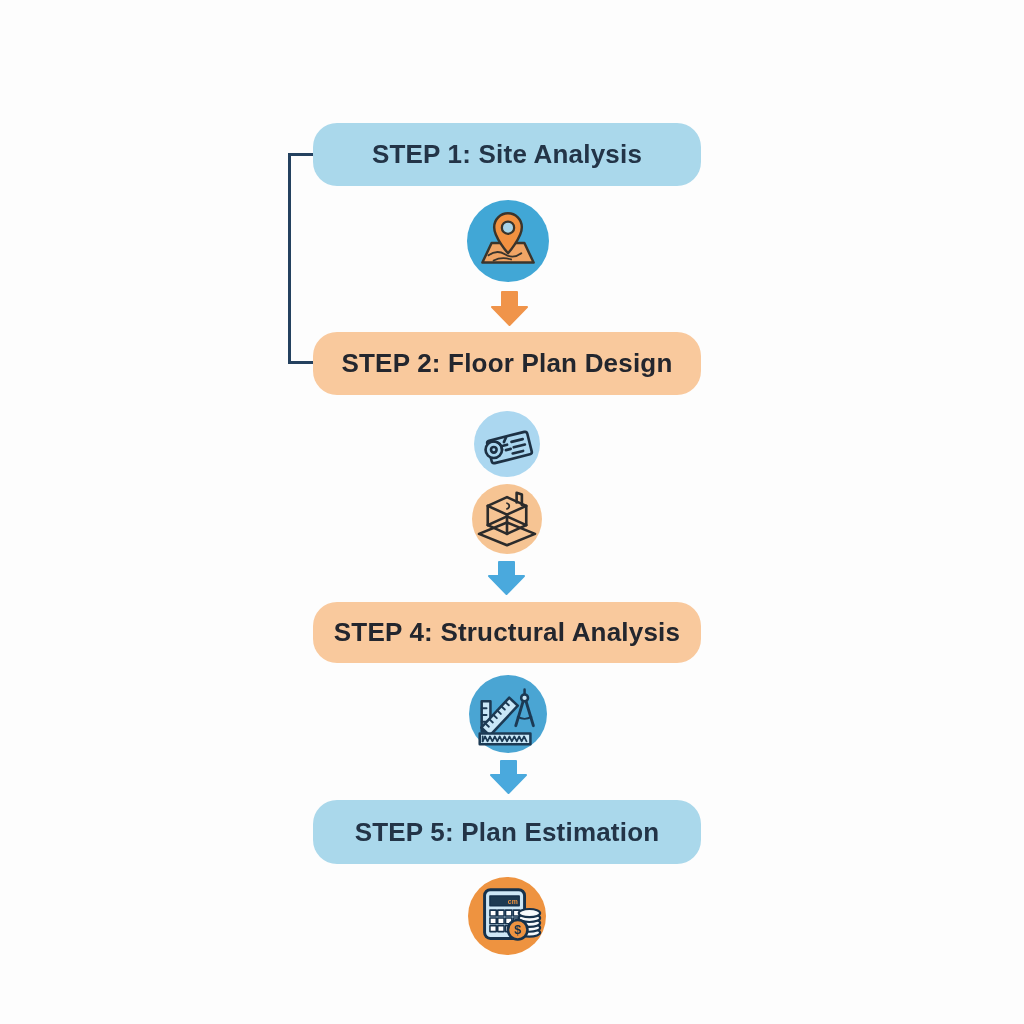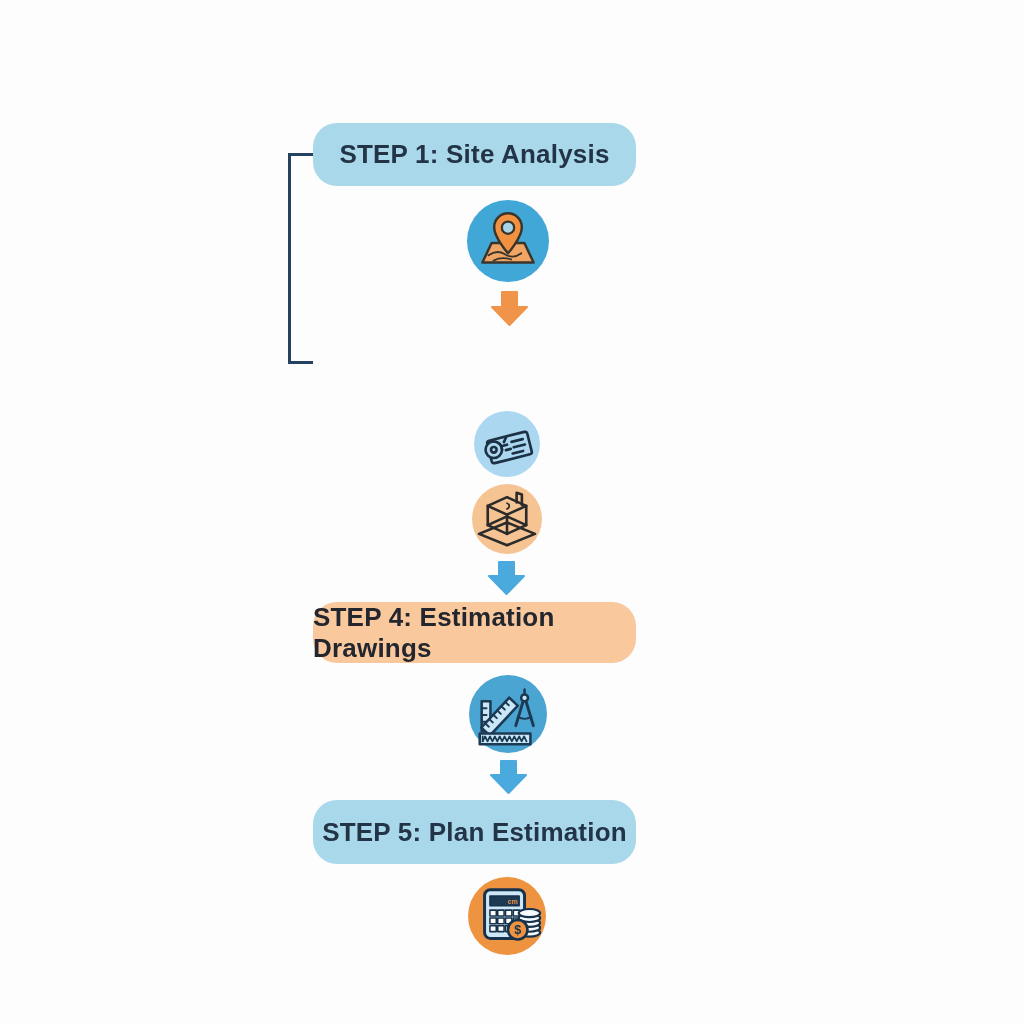--- a/index.html
+++ b/index.html
@@ -7,21 +7,21 @@
     position: relative;
     width: 1024px;
     height: 1024px;
     background: #fdfdfd;
     overflow: hidden;
     font-family: "Liberation Sans", sans-serif;
   }
   .step-box {
     position: absolute;
     left: 313px;
-    width: 323px;
+    width: 388px;
     border-radius: 24px;
     display: flex;
     align-items: center;
     justify-content: center;
     font-weight: bold;
     font-size: 26px;
     letter-spacing: 0.2px;
   }
   .step-box.blue   { background: #aad8eb; color: #233447; }
   .step-box.orange { background: #f9c99d; color: #23262e; }
@@ -69,20 +69,23 @@
         <path d="M40 13 C32.5 13 26.5 19 26.5 26.5 C26.5 36.5 40 52 40 52 C40 52 53.5 36.5 53.5 26.5 C53.5 19 47.5 13 40 13 Z" fill="#f29140" stroke-width="2.4"></path>
         <circle cx="40" cy="27" r="6" fill="#a8d4e8" stroke-width="2.2"></circle>
       </g>
     </svg>
   </div>
 
   <svg class="arrow" style="left:491px; top:291px;" width="37" height="35" viewBox="0 0 37 35">
     <polygon points="11,1 26,1 26,16 36,16 18.5,34 1,16 11,16" fill="#f0944a" stroke="#f0944a" stroke-width="2" stroke-linejoin="round"></polygon>
   </svg>
 
+  <div class="step-box orange" style="top:332px; height:63px;">
+    <span>STEP 2: Floor Plan Design</span>
+  </div>
 
   <div class="badge" style="left:474px; top:411px; width:66px; height:66px; background:#abd7f0;">
     <svg viewBox="0 0 80 80">
       <g fill="none" stroke="#1d3144" stroke-width="3.2" stroke-linecap="round" stroke-linejoin="round">
         <g transform="rotate(-14 44 44)">
           <rect x="18" y="30" width="50" height="28" rx="3"></rect>
           <line x1="38" y1="36" x2="42" y2="31"></line>
           <line x1="36" y1="40" x2="41" y2="40"></line>
           <line x1="47" y1="38" x2="61" y2="38"></line>
           <line x1="38" y1="46" x2="44" y2="46"></line>
@@ -108,21 +111,21 @@
         <path d="M40 22 c3.5 1 3.5 5.5 0 6.5" stroke-width="2"></path>
       </g>
     </svg>
   </div>
 
   <svg class="arrow" style="left:488px; top:561px;" width="37" height="34" viewBox="0 0 37 34">
     <polygon points="11,1 26,1 26,15 36,15 18.5,33 1,15 11,15" fill="#4aa9dd" stroke="#4aa9dd" stroke-width="2" stroke-linejoin="round"></polygon>
   </svg>
 
   <div class="step-box orange" style="top:602px; height:61px;">
-    <span>STEP 4: Estimation Drawings</span>
+    <span>STEP 4: Structural Analysis</span>
   </div>
 
   <div class="badge" style="left:469px; top:675px; width:78px; height:78px; background:#4aa5d3;">
     <svg viewBox="0 0 80 80">
       <g stroke="#1c3a54" fill="none" stroke-linejoin="round" stroke-linecap="round">
         <rect x="13" y="27" width="9" height="31" fill="#c9e7f7" stroke-width="2.6"></rect>
         <line x1="13" y1="34" x2="18" y2="34" stroke-width="2"></line>
         <line x1="13" y1="41" x2="18" y2="41" stroke-width="2"></line>
         <line x1="13" y1="48" x2="18" y2="48" stroke-width="2"></line>
         <g transform="rotate(-47 32 42)">

